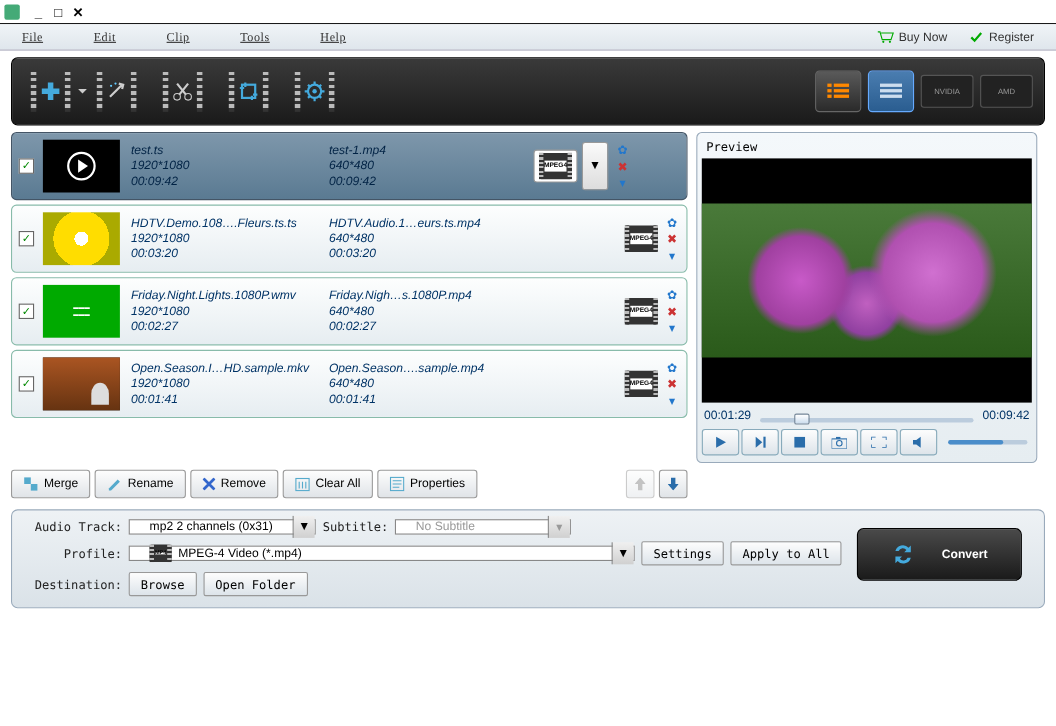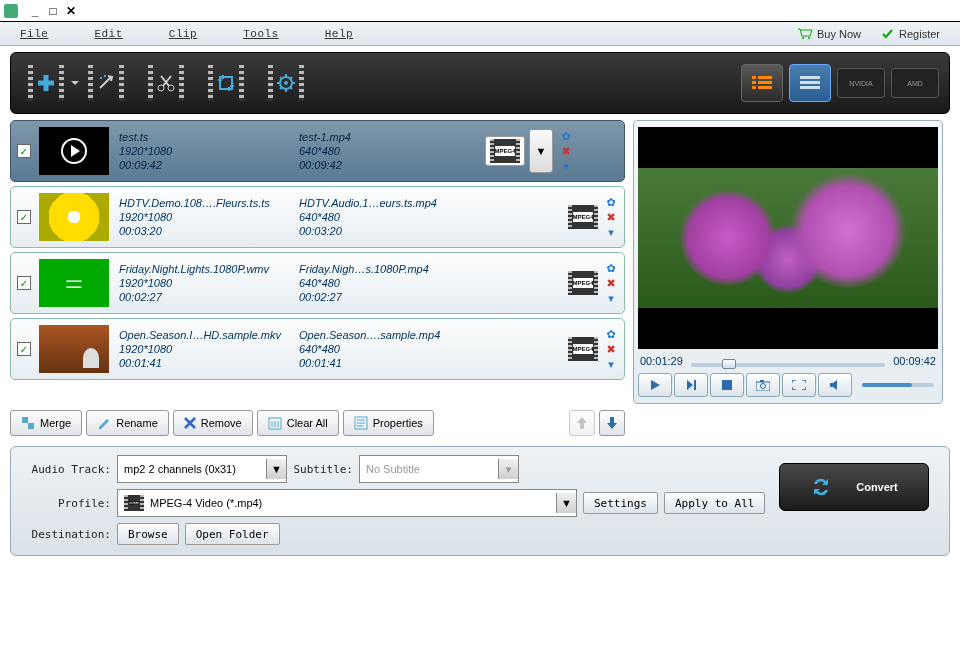--- a/index.html
+++ b/index.html
@@ -6,21 +6,21 @@
 body { background:#fff; width:960px; height:660px; overflow:hidden; }
 
 
 .titlebar { height:22px; background:#fff; border-bottom:1px solid #000; display:flex; align-items:center; padding:0 4px; }
 .titlebar .app-icon { width:14px; height:14px; background:#4a7; border-radius:2px; margin-right:6px; }
 .titlebar .title { flex:1; color:#000; font-weight:bold; }
 .titlebar .winbtn { width:14px; height:14px; margin-left:4px; display:flex; align-items:center; justify-content:center; cursor:pointer; font-weight:bold; font-size:12px; }
 
 
 .menubar { height:24px; background:linear-gradient(#f0f4f7,#dfe6ec); border-bottom:1px solid #aab; display:flex; align-items:center; padding:0 20px; }
-.menubar .menu { margin-right:46px; color:#333; cursor:pointer; text-decoration:underline; font-family:Liberation Mono, monospace; letter-spacing:0.5px; }
+.menubar .menu { margin-right:46px; color:#333; cursor:pointer; text-decoration:underline; font-family:Liberation Serif, serif; letter-spacing:0.5px; }
 .menubar .spacer { flex:1; }
 .menubar .buy { display:flex; align-items:center; color:#333; margin-right:20px; cursor:pointer; }
 .menubar .buy svg, .menubar .reg svg { margin-right:4px; }
 .menubar .reg { display:flex; align-items:flex-end; color:#333; cursor:pointer; }
 
 
 .toolbar { height:62px; margin:6px 10px; background:linear-gradient(#3a3a3a,#1a1a1a); border:1px solid #000; border-radius:6px; display:flex; align-items:center; padding:0 10px; }
 .tbtn { width:50px; height:44px; margin-right:10px; display:flex; align-items:center; justify-content:center; cursor:pointer; position:relative; }
 .tbtn.dd::after { content:""; position:absolute; right:-8px; top:20px; border:4px solid transparent; border-top-color:#ccc; }
 .toolbar .spacer { flex:1; }
@@ -64,21 +64,21 @@
 .preview .slider .knob { position:absolute; width:14px; height:10px; background:linear-gradient(#fff,#cde); border:1px solid #789; border-radius:2px; top:-4px; }
 .preview .controls { display:flex; gap:2px; padding:2px 0; align-items:center; }
 .pbtn { width:34px; height:24px; background:linear-gradient(#fdfdfd,#dde4ea); border:1px solid #8ab; border-radius:3px; display:flex; align-items:center; justify-content:center; cursor:pointer; color:#2a6daa; }
 .preview .vol { flex:1; height:4px; background:#bcd; margin:0 4px 0 8px; position:relative; border-radius:2px; }
 .preview .vol .fill { position:absolute; height:100%; background:#4a8dca; left:0; border-radius:2px; }
 
 
 .settings { margin:8px 10px 0; padding:8px 10px 10px; border:1px solid #9ab; border-radius:6px; background:linear-gradient(#eef2f5,#dae2e8); }
 .srow { display:flex; align-items:center; gap:6px; margin-bottom:6px; }
 .srow .slabel { width:90px; text-align:right; font-family:monospace; color:#222; }
-.sfield { height:28px; background:#fff; border:1px solid #888; padding:0 6px; display:flex; align-items:center; font-family:monospace; }
+.sfield { height:14px; background:#fff; border:1px solid #888; padding:0 18px; display:flex; align-items:center; font-family:monospace; }
 .sfield.dd { padding-right:0; }
 .sfield .ddbtn { width:20px; height:20px; border-left:1px solid #888; background:linear-gradient(#f0f0f0,#d0d0d0); display:flex; align-items:center; justify-content:center; margin-left:auto; cursor:pointer; }
 .sbtn { height:22px; padding:0 10px; background:linear-gradient(#fdfdfd,#dde4ea); border:1px solid #999; border-radius:2px; cursor:pointer; font-family:monospace; display:flex; align-items:center; }
 .convert { position:absolute; right:20px; width:150px; height:48px; background:linear-gradient(#4a4a4a,#1a1a1a); border:1px solid #000; border-radius:6px; display:flex; align-items:center; justify-content:center; gap:24px; color:#fff; font-size:16px; font-weight:bold; cursor:pointer; }
 .settings { position:relative; }
 
 
 .film-ico { width:36px; height:36px; position:relative; }
 .film-ico::before,.film-ico::after { content:""; position:absolute; width:5px; top:0; bottom:0; background:repeating-linear-gradient(#bbb 0 3px,#333 3px 6px); }
 .film-ico::before { left:0; } .film-ico::after { right:0; }
@@ -304,20 +304,21 @@
           </div>
         </div>
         <div class="actions">
           <div class="actbtn" style="color:#27c">✿</div>
           <div class="actbtn" style="color:#c33">✖</div>
           <div class="actbtn" style="color:#27c">▾</div>
         </div>
       </div>
     </div>
   <div class="preview">
+    <div class="label">Preview</div>
     <div class="screen">
         <div class="flower"></div>
       </div>
     <div class="timebar">
       <span>00:01:29</span>
       <div class="slider">
           <div class="knob" id="seek-knob" style="left: 16%;"></div>
         </div>
       <span>00:09:42</span>
     </div>

